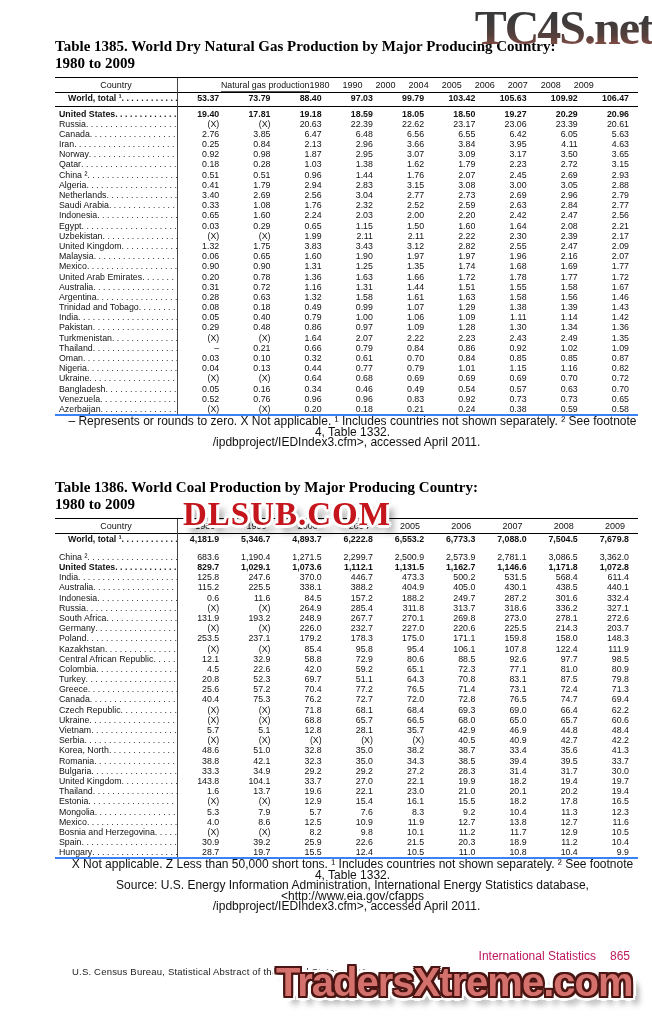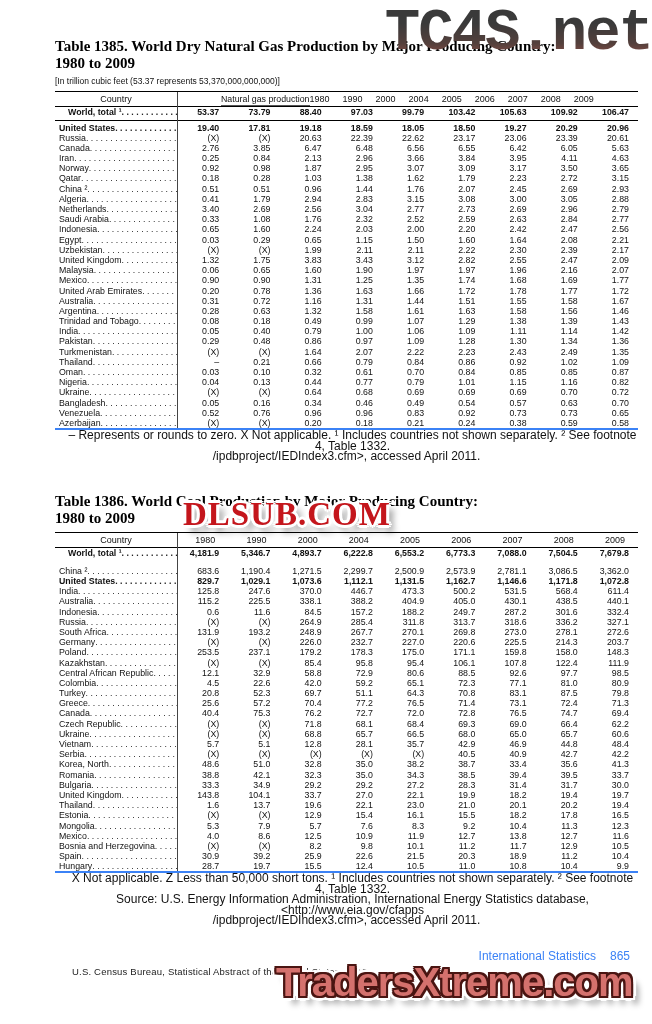--- a/index.html
+++ b/index.html
@@ -41,27 +41,27 @@
   .dots{flex:1;overflow:hidden;white-space:nowrap;color:#222;}
   .dots::after{content:" . . . . . . . . . . . . . . . . . . . . . . . . . . . . . . . . . . . . . . . . . .";}
   .num{text-align:right;padding-right:9px;white-space:nowrap;}
 
   
   .fnotes{margin-top:0;font-size:12px;line-height:10.5px;color:#111;text-align:center;}
   .fnline.indent{padding-left:12px;}
 
   
   .pagefoot{position:absolute;left:55px;right:16px;top:949px;}
-  .intl{position:absolute;right:6px;top:0;font-size:12px;color:#3b82f6;margin-left:16px;}
+  .intl{position:absolute;right:6px;top:0;font-size:12px;color:#be185d;margin-left:16px;}
   .intl .pgnum{margin-left:14px;}
   .credit{position:absolute;left:17px;top:17px;font-size:9.5px;color:#222;letter-spacing:0.2px;}
 
   
   .wm-top{position:absolute;top:0px;right:0px;z-index:5;
-    font-family:Liberation Mono, monospace;font-weight:900;font-size:59px;letter-spacing:-2px;
+    font-family:Liberation Serif, serif;font-weight:900;font-size:48px;letter-spacing:-2px;
     background:linear-gradient(#3a3a3a 35%,#54403c 65%,#9a5148 90%);
     -webkit-background-clip:text;background-clip:text;color:transparent;}
   .wm-mid{position:absolute;top:496px;left:183px;z-index:5;
     font-family:"Liberation Serif",serif;font-weight:900;font-size:33px;letter-spacing:1px;
     color:#c4161c;
     text-shadow:-3px 0 0 #fff,3px 0 0 #fff,0 -3px 0 #fff,0 3px 0 #fff,
                 -2px -2px 0 #fff,2px -2px 0 #fff,-2px 2px 0 #fff,2px 2px 0 #fff,
                 6px 7px 7px rgba(0,0,0,0.45);}
   .wm-bot{position:absolute;top:960px;left:276px;z-index:5;
     font-family:"Liberation Sans",sans-serif;font-weight:900;font-size:40px;letter-spacing:-1px;
@@ -80,21 +80,20 @@
   <div class="wm-top">TC4S.net</div>
   <div class="wm-mid">DLSUB.COM</div>
   <div class="wm-bot">TradersXtreme.com</div>
 
   <div class="content">
 
     <div class="tbl-title t1">
       <div>Table 1385. World Dry Natural Gas Production by Major Producing Country:</div>
       <div>1980 to 2009</div>
     </div>
-    <div class="unit-note">[In trillion cubic feet (53.37 represents 53,370,000,000,000)]</div>
 
     <div class="tbl">
       <div class="vline"></div>
       <div class="hdr1">
         <div class="hcountry">Country</div>
         <div class="hright">
           <div class="hspan">Natural gas production</div>
           <div class="hyears">
 
           <div class="yr">1980</div>

